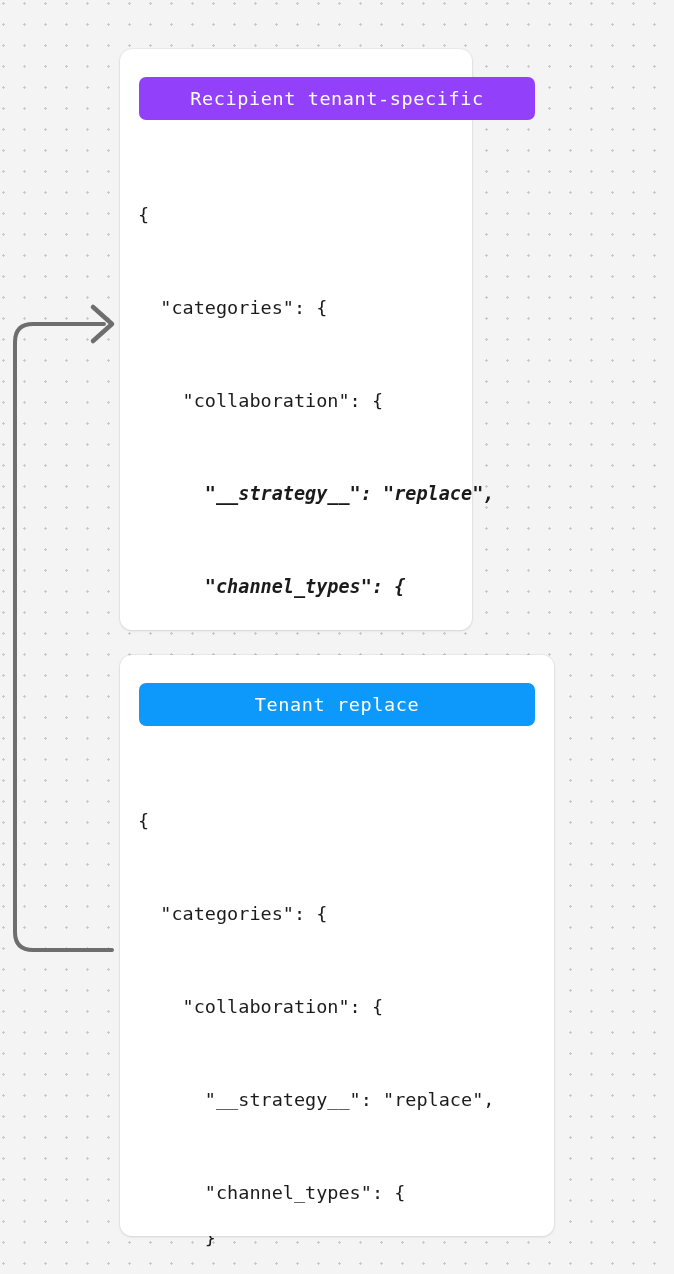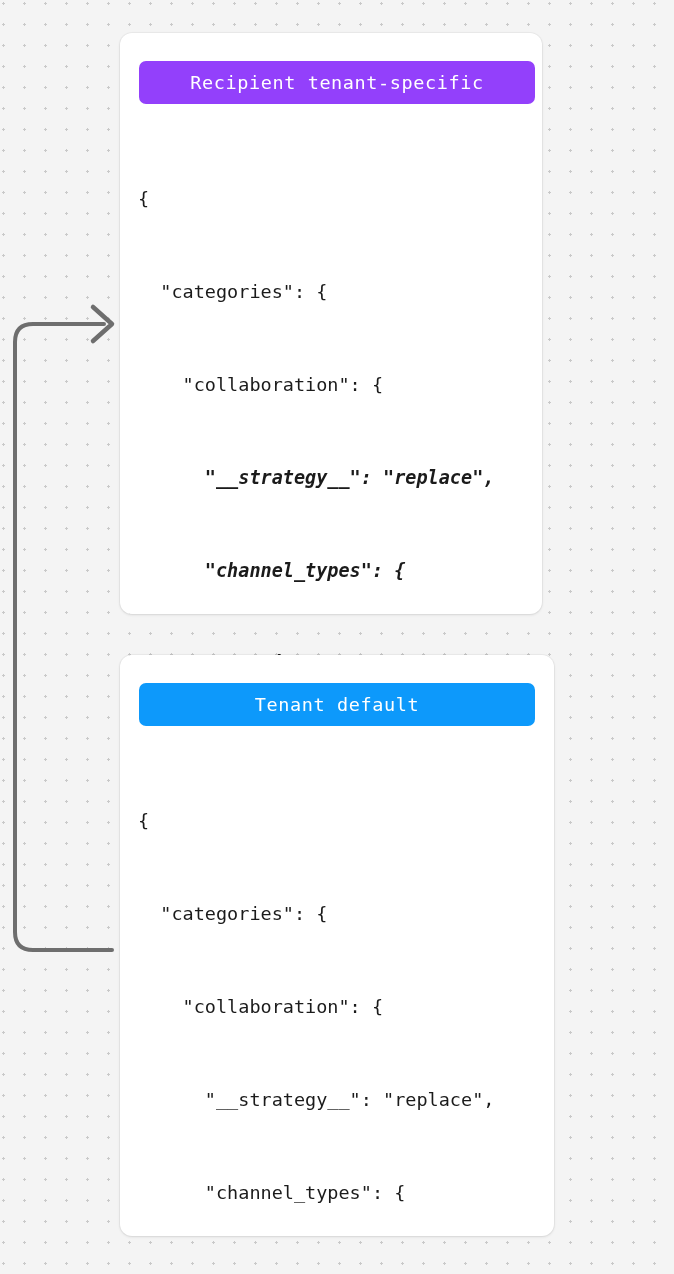--- a/index.html
+++ b/index.html
@@ -30,22 +30,22 @@
 
   .card {
     position: absolute;
     background: #ffffff;
     border-radius: 12px;
     box-shadow: 0 1px 3px rgba(0,0,0,0.10), 0 0 0 1px rgba(0,0,0,0.035);
     box-sizing: border-box;
   }
   #card-recipient {
     left: 120px;
-    top: 33px;
-    width: 422px;
+    top: 49px;
+    width: 352px;
     height: 581px;
   }
   #card-tenant {
     left: 120px;
     top: 655px;
     width: 434px;
     height: 581px;
   }
 
   .card-badge {
@@ -110,21 +110,21 @@
       <div class="code-line">      "channel_types": {</div>
       <div class="code-line">        "email": true</div>
       <div class="code-line">      }</div>
       
       
       
     </div>
   </div>
 
   <div class="card" id="card-tenant">
-    <div class="card-badge badge-blue">Tenant default</div>
+    <div class="card-badge badge-blue">Tenant replace</div>
     <div class="code-block">
       <div class="code-line">{</div>
       <div class="code-line">  "categories": {</div>
       <div class="code-line">    "collaboration": {</div>
       <div class="code-line">      "__strategy__": "replace",</div>
       <div class="code-line">      "channel_types": {</div>
       <div class="code-line">        "email": false</div>
       
       
       

